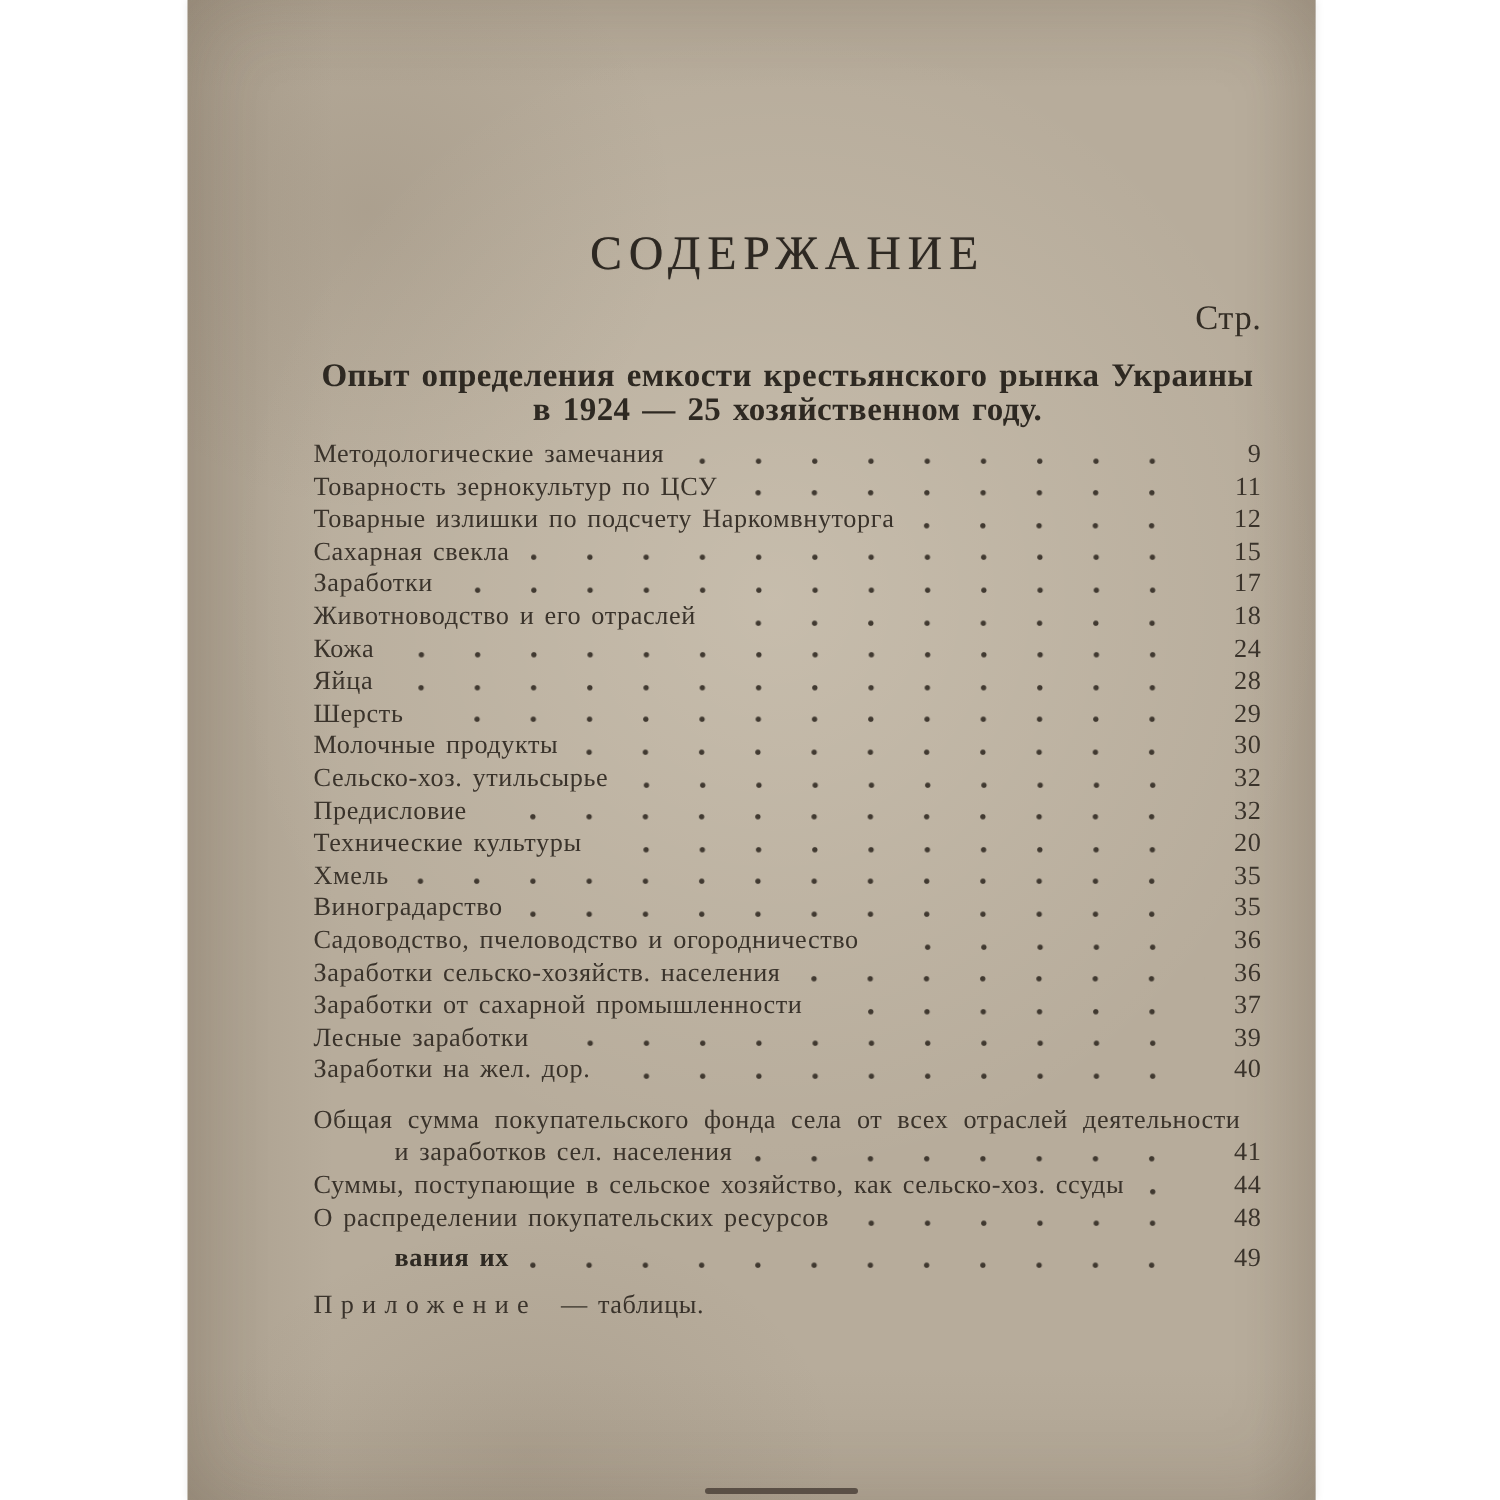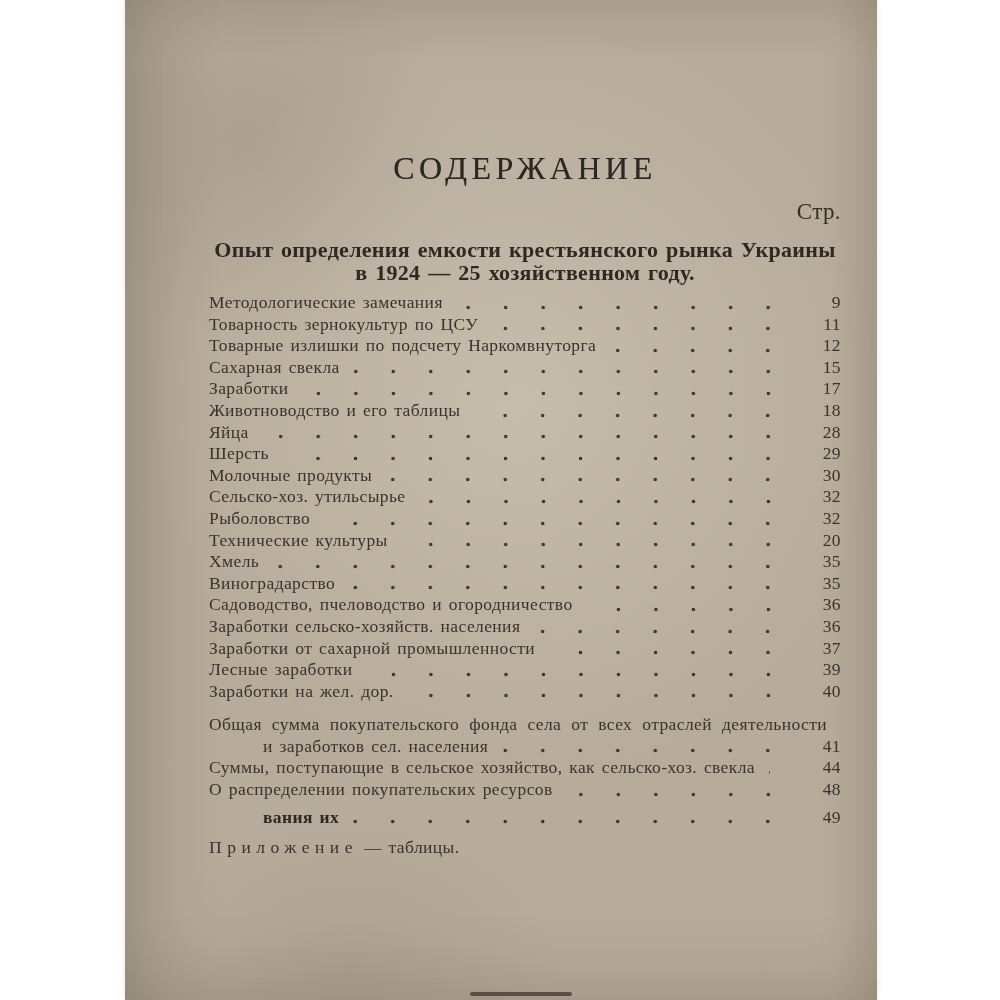--- a/index.html
+++ b/index.html
@@ -75,21 +75,21 @@
     line-height:21.6px;
     white-space:normal;
     margin-top:12px;
   }
   .fill.pad-sm{padding-right:14px;}
   .fill.pad-lg{padding-right:44px;}
   .bold{font-weight:700;color:#2e2922;}
   .indent2{margin-left:54px;}
   .g-balance{margin-top:6px;}
   .g-appendix{margin-top:9px;line-height:21.6px;}
-  .appendix-rest{margin-left:6px;}
+  .appendix-rest{margin-left:16px;}
   .bottom-rule{
     position:absolute;left:345px;top:992px;width:102px;height:3.5px;
     background:#4c4239;border-radius:2px;opacity:0.85;
   }
 </style>
 </head>
 <body>
 
 <div class="photo">
   <div class="page">
@@ -120,46 +120,51 @@
             <span class="toc-label">Сахарная свекла</span>
             <span class="leader"></span>
             <span class="pg">15</span>
           </div>
           <div class="toc-row">
             <span class="toc-label">Заработки</span>
             <span class="leader"></span>
             <span class="pg">17</span>
           </div>
           <div class="toc-row">
-            <span class="toc-label">Животноводство и его таблицы</span>
+            <span class="toc-label">Животноводство и его отраслей</span>
             <span class="leader"></span>
             <span class="pg">18</span>
           </div>
           <div class="toc-row">
+            <span class="toc-label">Кожа</span>
+            <span class="leader"></span>
+            <span class="pg">24</span>
+          </div>
+          <div class="toc-row">
             <span class="toc-label">Яйца</span>
             <span class="leader"></span>
             <span class="pg">28</span>
           </div>
           <div class="toc-row">
             <span class="toc-label">Шерсть</span>
             <span class="leader"></span>
             <span class="pg">29</span>
           </div>
           <div class="toc-row">
             <span class="toc-label">Молочные продукты</span>
             <span class="leader"></span>
             <span class="pg">30</span>
           </div>
           <div class="toc-row">
             <span class="toc-label">Сельско-хоз. утильсырье</span>
             <span class="leader"></span>
             <span class="pg">32</span>
           </div>
           <div class="toc-row">
-            <span class="toc-label">Рыболовство</span>
+            <span class="toc-label">Предисловие</span>
             <span class="leader"></span>
             <span class="pg">32</span>
           </div>
           <div class="toc-row">
             <span class="toc-label">Технические культуры</span>
             <span class="leader"></span>
             <span class="pg">20</span>
           </div>
           <div class="toc-row">
             <span class="toc-label">Хмель</span>
@@ -198,21 +203,21 @@
           </div>
           <div>
             <div class="fill pad-sm">Общая сумма покупательского фонда села от всех отраслей деятельности</div>
             <div class="toc-row">
               <span class="toc-label indent2">и заработков сел. населения</span>
               <span class="leader"></span>
               <span class="pg">41</span>
             </div>
           </div>
           <div class="toc-row">
-            <span class="toc-label">Суммы, поступающие в сельское хозяйство, как сельско-хоз. свекла</span>
+            <span class="toc-label">Суммы, поступающие в сельское хозяйство, как сельско-хоз. ссуды</span>
             <span class="leader"></span>
             <span class="pg">44</span>
           </div>
           <div class="toc-row">
             <span class="toc-label">О распределении покупательских ресурсов</span>
             <span class="leader"></span>
             <span class="pg">48</span>
           </div>
           <div class="g-balance">
             <div class="toc-row">

